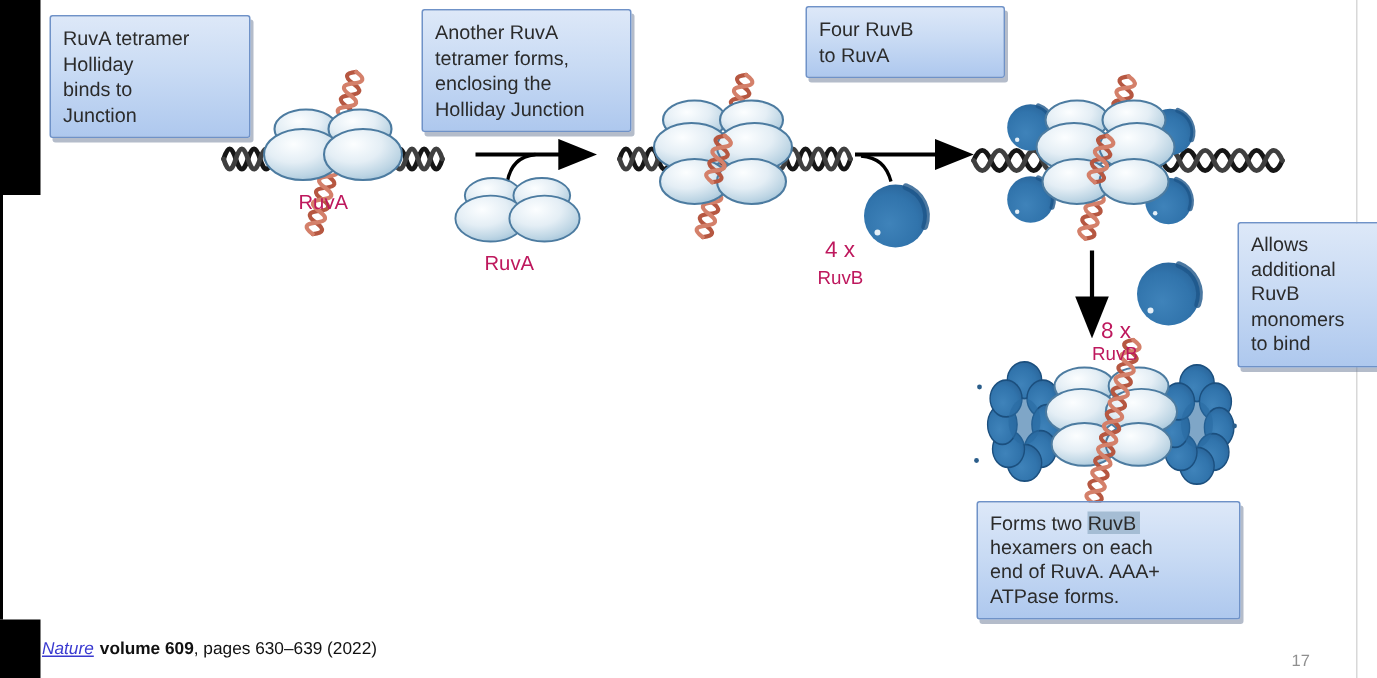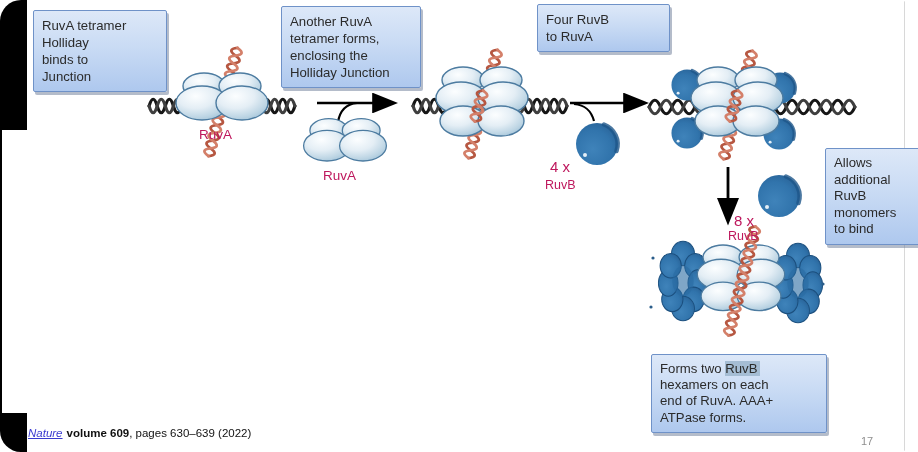--- a/index.html
+++ b/index.html
@@ -1,28 +1,28 @@
 <!DOCTYPE html>
 <html><head>
 <meta charset="utf-8">
 <style>
   html,body{margin:0;padding:0;background:#fff;}
   #stage{position:relative;width:918px;height:452px;background:#ffffff;overflow:hidden;
-         font-family:"Liberation Sans", sans-serif;border-radius:21px;}
+         font-family:"Liberation Sans", sans-serif;}
   #art{position:absolute;left:0;top:0;z-index:1;}
   .sd1{stroke:#161616;stroke-width:3.2;fill:none;stroke-linecap:round;vector-effect:non-scaling-stroke;}
   .sd2{stroke:#3f3f3f;stroke-width:3.2;fill:none;stroke-linecap:round;vector-effect:non-scaling-stroke;}
   .rd1{stroke:#b65741;stroke-width:2.8;fill:none;stroke-linecap:round;vector-effect:non-scaling-stroke;}
   .rd2{stroke:#d4806a;stroke-width:2.8;fill:none;stroke-linecap:round;vector-effect:non-scaling-stroke;}
   .callout{position:absolute;z-index:3;border:1.5px solid #6f92c8;border-radius:2px;
            background:linear-gradient(180deg,#dde8f8 0%,#c9dbf4 45%,#aec8ee 100%);
            box-shadow:2px 3px 0 rgba(118,133,158,.55);
            color:#2b2b2b;padding:6px 8px;font-size:13.2px;line-height:17px;}
   #c4{line-height:16.5px;margin-left:20px;}
-  #c5{line-height:16.2px;margin-top:20px;}
+  #c5{line-height:16.2px;}
   .cl{display:block;}
   .hl{background:#a5bdd4;padding-right:3px;}
   .lbl{position:absolute;z-index:2;color:#be185d;white-space:nowrap;margin-top:32px;}
   #lbl-ruva1{left:199px;top:95px;font-size:13.5px;}
   #lbl-ruva2{left:323px;top:136px;font-size:13.5px;}
   #lbl-4x{left:550px;top:126px;font-size:15px;}
   #lbl-4x-p{left:545px;top:146px;font-size:12.5px;}
   #lbl-8x{left:734px;top:180px;font-size:15px;}
   #lbl-8x-p{left:728px;top:197px;font-size:12.5px;}
   .blackbar{position:absolute;background:#000;z-index:5;}

